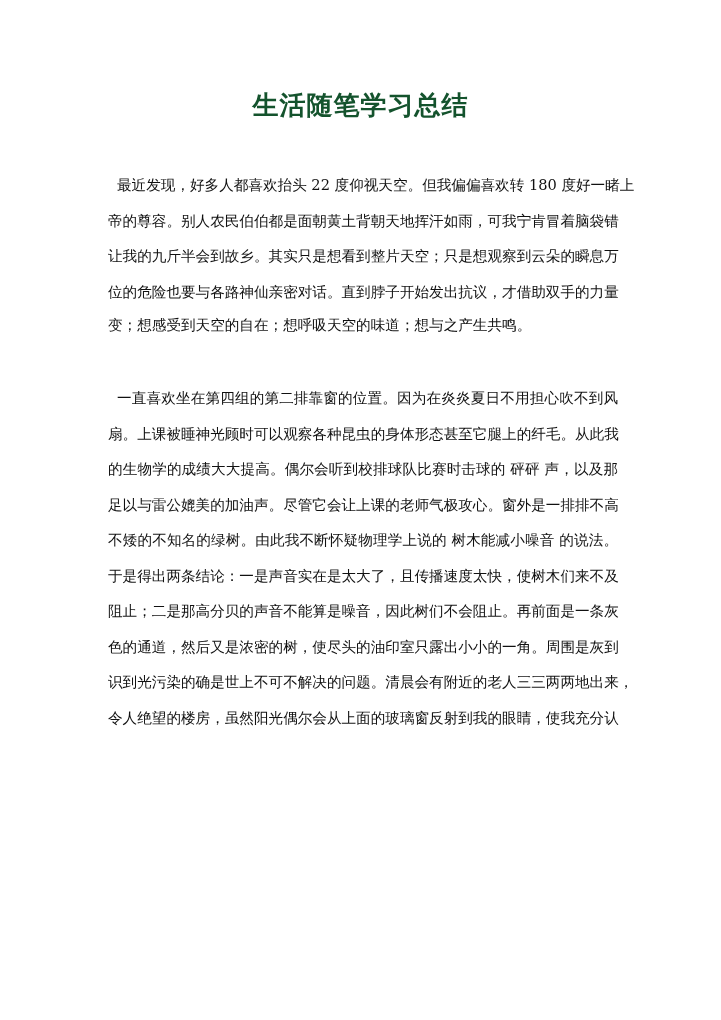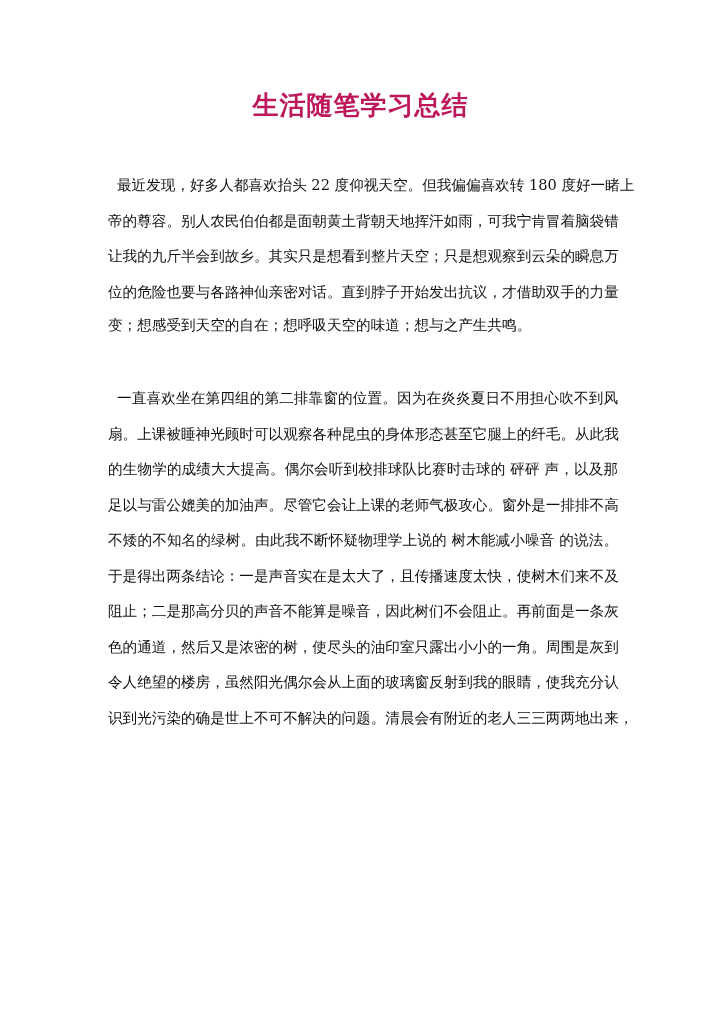--- a/index.html
+++ b/index.html
@@ -25,21 +25,21 @@
     .title {
       position: absolute;
       left: 0;
       width: 721px;
       top: 88px;
       text-align: center;
       font-family: "DejaVu Sans", "Liberation Sans", sans-serif;
       font-size: 26px;
       font-weight: bold;
       letter-spacing: 1px;
-      color: #be185d;
+      color: #14532d;
       margin: 0;
     }
     .para {
       position: absolute;
       left: 108px;
       width: 510px;
       margin: 0;
     }
     .line {
       display: block;
@@ -79,18 +79,18 @@
 
   <div class="para" id="p2">
     <span class="line indent">一直喜欢坐在第四组的第二排靠窗的位置。因为在炎炎夏日不用担心吹不到风</span>
     <span class="line">扇。上课被睡神光顾时可以观察各种昆虫的身体形态甚至它腿上的纤毛。从此我</span>
     <span class="line">的生物学的成绩大大提高。偶尔会听到校排球队比赛时击球的 砰砰 声，以及那</span>
     <span class="line">足以与雷公媲美的加油声。尽管它会让上课的老师气极攻心。窗外是一排排不高</span>
     <span class="line">不矮的不知名的绿树。由此我不断怀疑物理学上说的 树木能减小噪音 的说法。</span>
     <span class="line">于是得出两条结论：一是声音实在是太大了，且传播速度太快，使树木们来不及</span>
     <span class="line">阻止；二是那高分贝的声音不能算是噪音，因此树们不会阻止。再前面是一条灰</span>
     <span class="line">色的通道，然后又是浓密的树，使尽头的油印室只露出小小的一角。周围是灰到</span>
+    <span class="line">识到光污染的确是世上不可不解决的问题。清晨会有附近的老人三三两两地出来，</span>
     <span class="line">令人绝望的楼房，虽然阳光偶尔会从上面的玻璃窗反射到我的眼睛，使我充分认</span>
-    <span class="line">识到光污染的确是世上不可不解决的问题。清晨会有附近的老人三三两两地出来，</span>
   </div>
 
 
 </div>
 
 </body></html>

